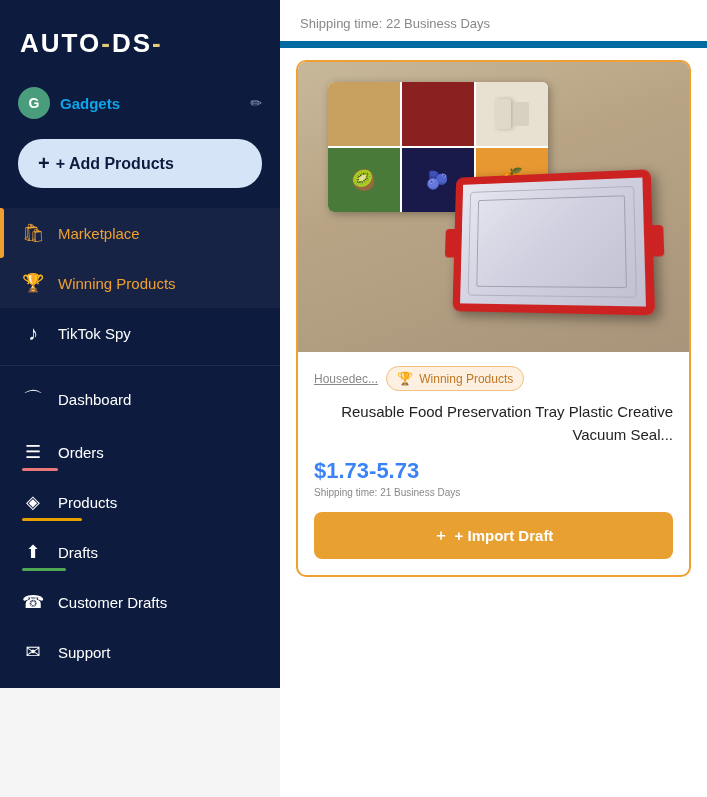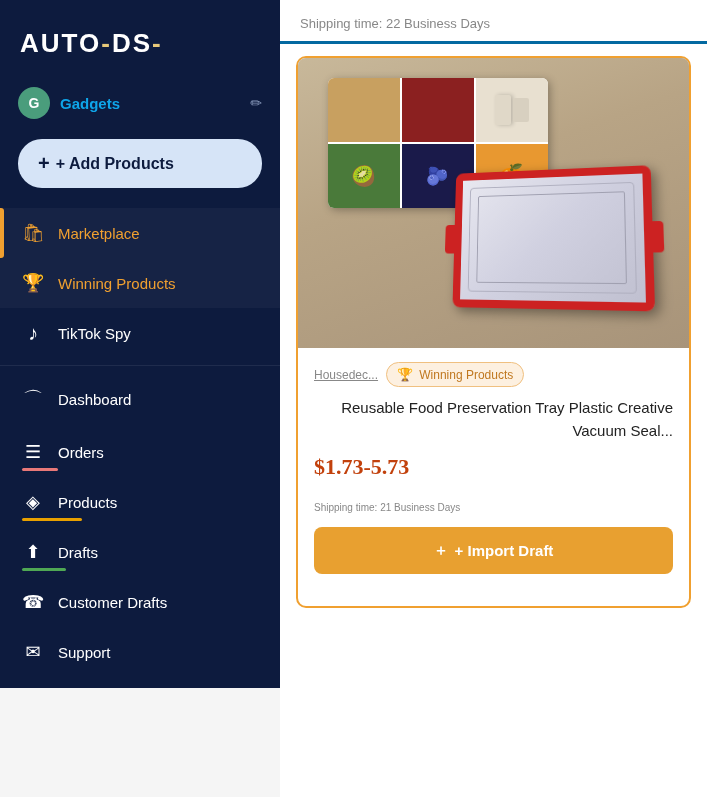--- a/index.html
+++ b/index.html
@@ -164,21 +164,21 @@
       background: #fff;
       height: 797px;
       overflow-y: auto;
       padding: 0;
     }
 
     .shipping-top {
       padding: 16px 20px 10px;
       font-size: 13px;
       color: #888;
-      border-bottom: 3px solid #0369a1;
+      border-bottom: 7px solid #0369a1;
     }
 
     
     .product-card {
       border: 2px solid #f0a030;
       border-radius: 10px;
       margin: 12px 16px;
       overflow: hidden;
       background: #fff;
     }
@@ -278,21 +278,21 @@
       top: 50%;
       transform: translateY(-50%);
       width: 14px;
       height: 30px;
       background: #cc2222;
       border-radius: 0 4px 4px 0;
     }
 
     
     .product-card-body {
-      padding: 14px 16px 32px;
+      padding: 14px 16px 16px;
     }
 
     .product-tags {
       display: flex;
       align-items: center;
       gap: 8px;
       margin-bottom: 10px;
       flex-wrap: wrap;
     }
 
@@ -325,23 +325,22 @@
       color: #222;
       line-height: 1.5;
       margin-bottom: 12px;
       font-weight: 400;
       text-align: right;
     }
 
     .product-price {
       font-size: 22px;
       font-weight: 700;
-      color: #c2410c;
-      margin-bottom: 22px;
-      font-family: Liberation Serif, serif;
+      color: #3b82f6;
+      margin-bottom: 3px;
     }
 
     .product-shipping {
       font-size: 10px;
       color: #888;
       margin-bottom: 14px;
     }
 
     .import-btn {
       width: 100%;

